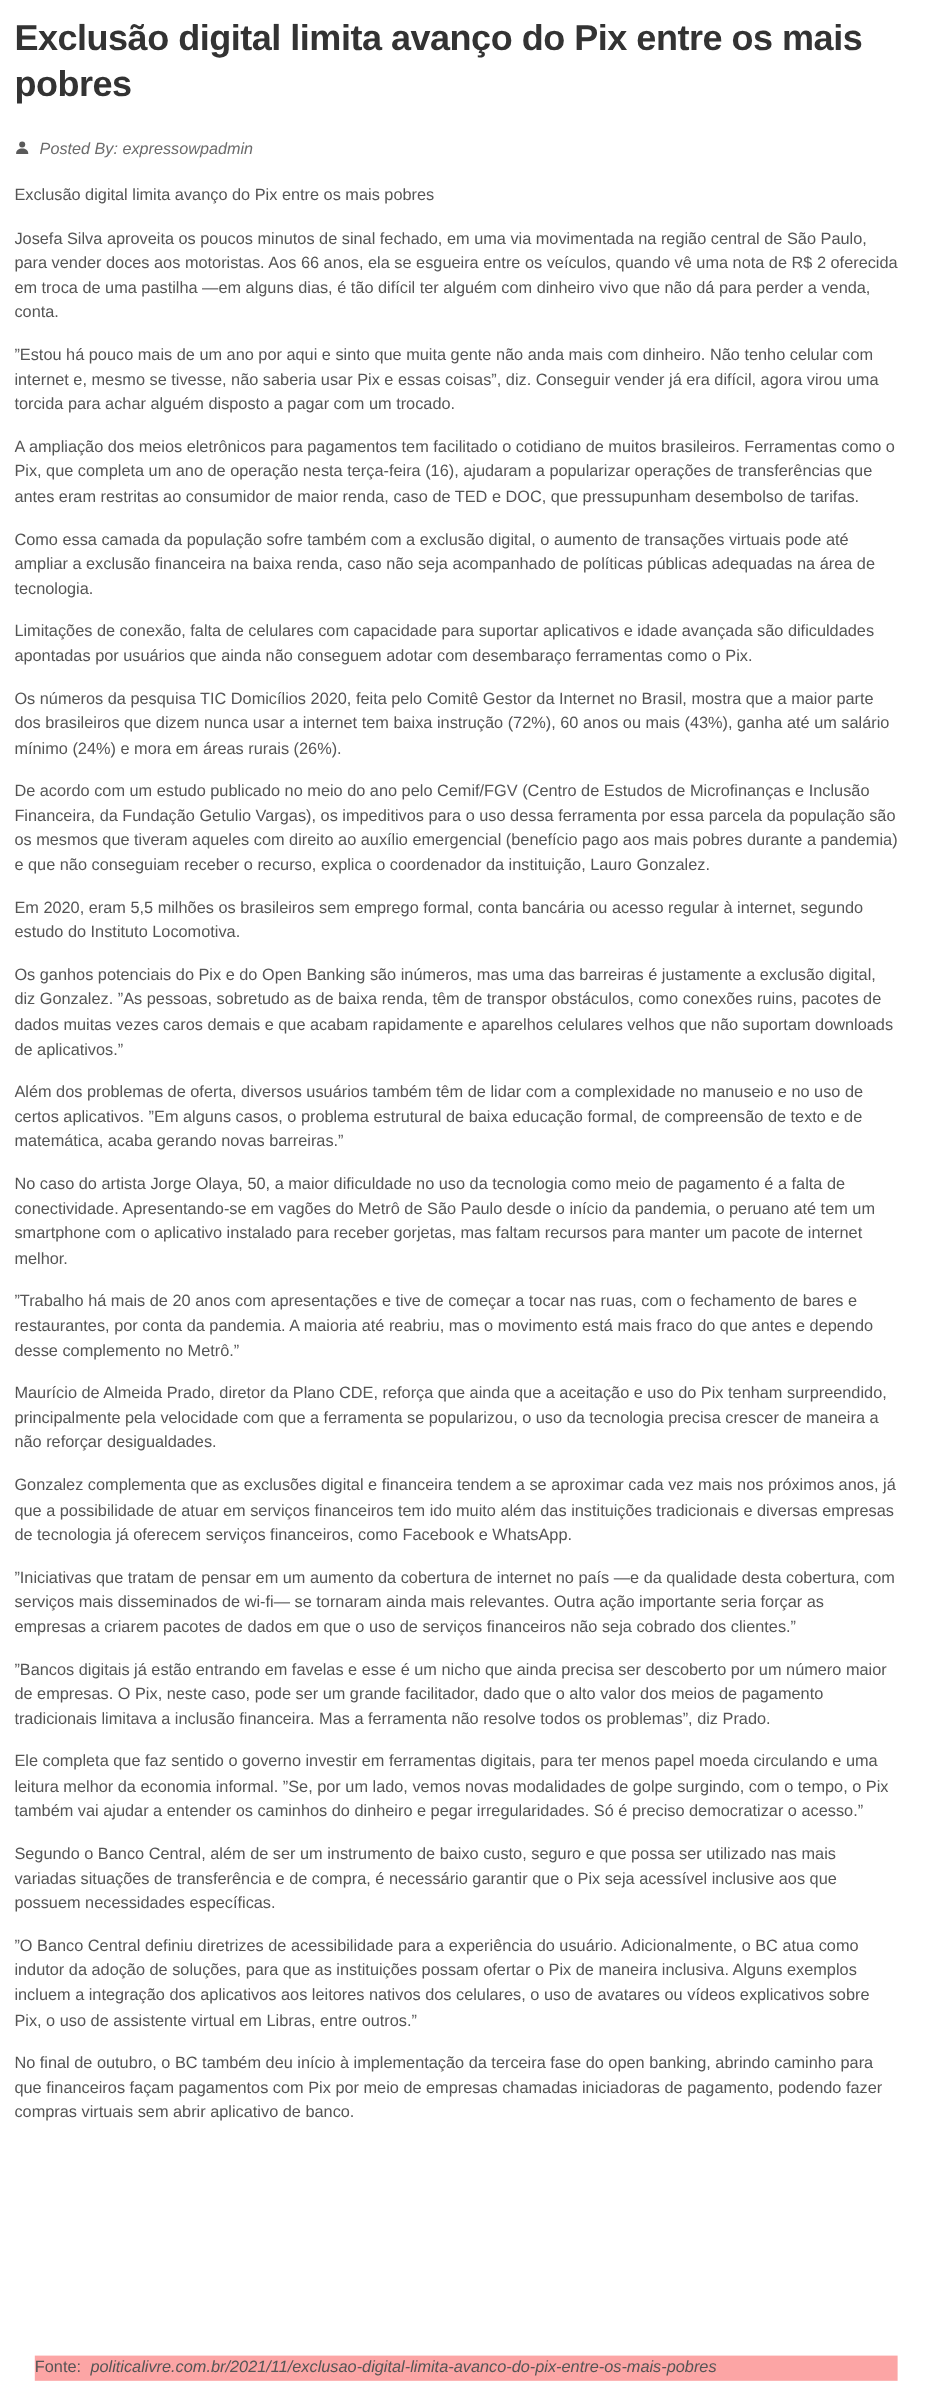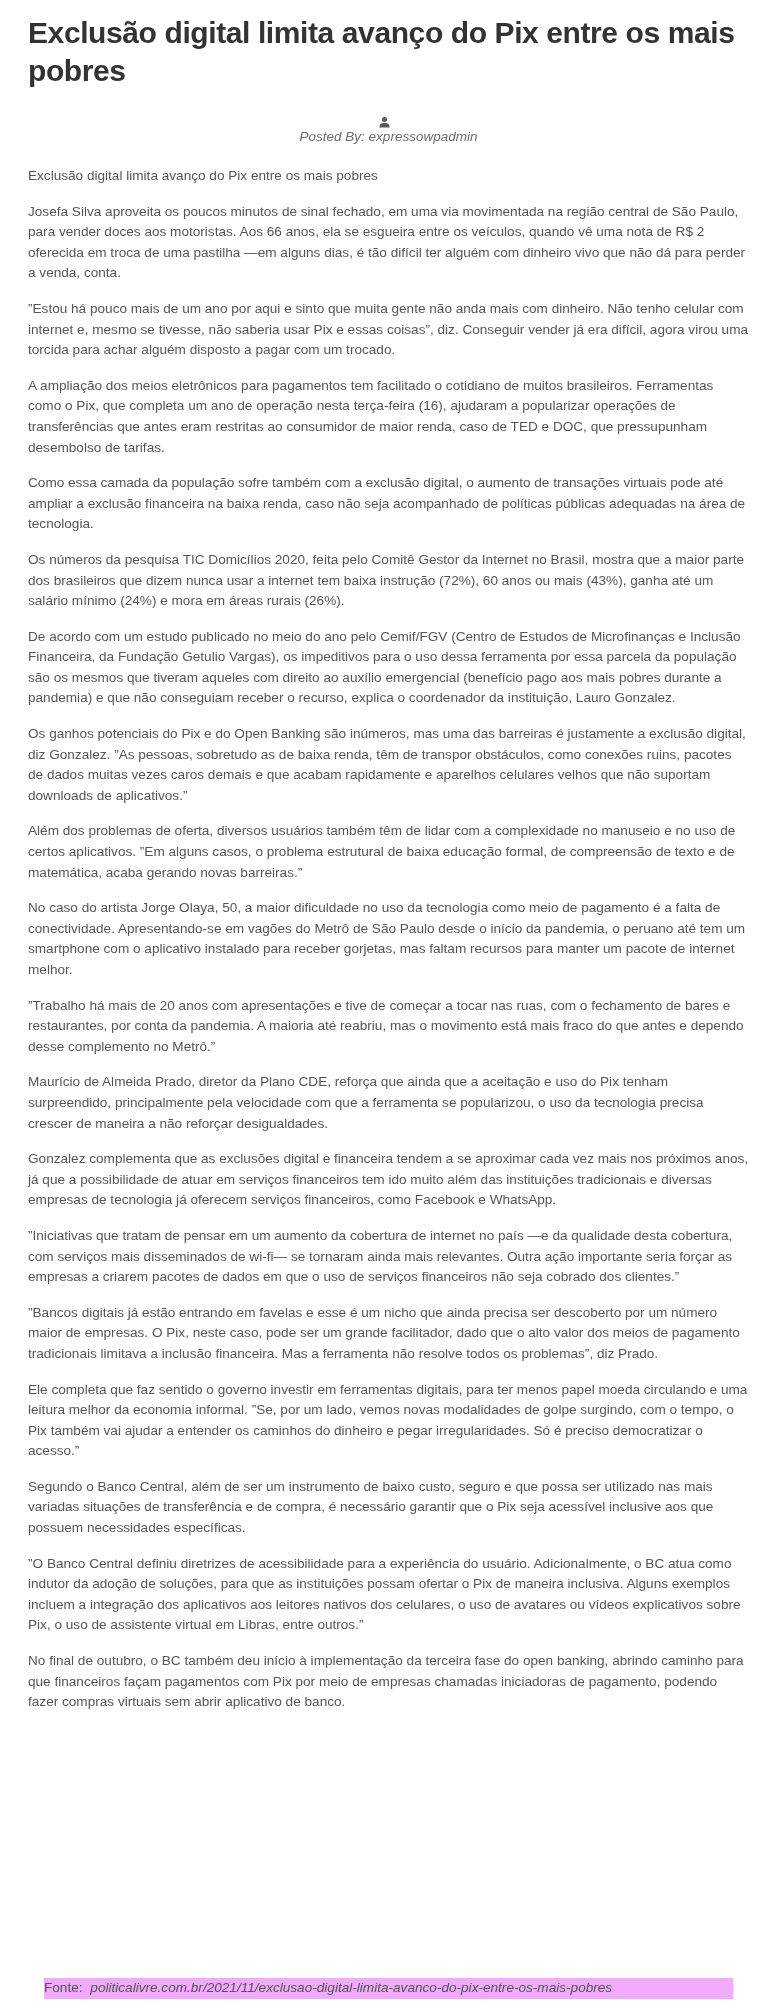--- a/index.html
+++ b/index.html
@@ -9,38 +9,37 @@
     height: 2002px;
     overflow: hidden;
     background: #ffffff;
     font-family: "Liberation Sans", sans-serif;
     position: relative;
   }
   .page {
     position: relative;
     width: 777px;
     height: 2002px;
-    padding: 8px 28px 0 28px;
+    padding: 8px 28px 0 12px;
   }
   .title {
     margin: 6px 0 0 0;
     font-size: 30px;
     line-height: 38px;
     font-weight: 700;
     letter-spacing: -0.4px;
     color: #333333;
   }
   .byline {
     margin-top: 26px;
     display: flex;
     align-items: center;
     font-size: 13.5px;
     font-style: italic;
     color: #6b6b6b;
-    flex-direction: column;
   }
   .byline .icon {
     display: inline-flex;
     margin-right: 8px;
     flex: none;
   }
   .article {
     margin-top: 22px;
     max-height: 1800px;
     overflow: hidden;
@@ -49,25 +48,25 @@
     margin: 0 0 15px 0;
     font-size: 13.6px;
     line-height: 20.6px;
     color: #555555;
   }
   .source {
     position: absolute;
     left: 28px;
     right: 28px;
     top: 1962px;
-    margin: 16px;
+    margin: 1px;
     font-size: 13.6px;
     line-height: 20.6px;
     color: #555555;
-    background: #f0abfc;
+    background: #fca5a5;
   }
   .source .url {
     font-style: italic;
     margin-left: 4px;
   }
 </style>
 </head>
 <body>
 
 <div class="page">
@@ -83,22 +82,24 @@
     </span>
     <span>Posted By: expressowpadmin</span>
   </div>
 
   <div class="article">
       <p>Exclusão digital limita avanço do Pix entre os mais pobres</p>
       <p>Josefa Silva aproveita os poucos minutos de sinal fechado, em uma via movimentada na região central de São Paulo, para vender doces aos motoristas. Aos 66 anos, ela se esgueira entre os veículos, quando vê uma nota de R$ 2 oferecida em troca de uma pastilha —em alguns dias, é tão difícil ter alguém com dinheiro vivo que não dá para perder a venda, conta.</p>
       <p>”Estou há pouco mais de um ano por aqui e sinto que muita gente não anda mais com dinheiro. Não tenho celular com internet e, mesmo se tivesse, não saberia usar Pix e essas coisas”, diz. Conseguir vender já era difícil, agora virou uma torcida para achar alguém disposto a pagar com um trocado.</p>
       <p>A ampliação dos meios eletrônicos para pagamentos tem facilitado o cotidiano de muitos brasileiros. Ferramentas como o Pix, que completa um ano de operação nesta terça-feira (16), ajudaram a popularizar operações de transferências que antes eram restritas ao consumidor de maior renda, caso de TED e DOC, que pressupunham desembolso de tarifas.</p>
       <p>Como essa camada da população sofre também com a exclusão digital, o aumento de transações virtuais pode até ampliar a exclusão financeira na baixa renda, caso não seja acompanhado de políticas públicas adequadas na área de tecnologia.</p>
+      <p>Limitações de conexão, falta de celulares com capacidade para suportar aplicativos e idade avançada são dificuldades apontadas por usuários que ainda não conseguem adotar com desembaraço ferramentas como o Pix.</p>
       <p>Os números da pesquisa TIC Domicílios 2020, feita pelo Comitê Gestor da Internet no Brasil, mostra que a maior parte dos brasileiros que dizem nunca usar a internet tem baixa instrução (72%), 60 anos ou mais (43%), ganha até um salário mínimo (24%) e mora em áreas rurais (26%).</p>
       <p>De acordo com um estudo publicado no meio do ano pelo Cemif/FGV (Centro de Estudos de Microfinanças e Inclusão Financeira, da Fundação Getulio Vargas), os impeditivos para o uso dessa ferramenta por essa parcela da população são os mesmos que tiveram aqueles com direito ao auxílio emergencial (benefício pago aos mais pobres durante a pandemia) e que não conseguiam receber o recurso, explica o coordenador da instituição, Lauro Gonzalez.</p>
+      <p>Em 2020, eram 5,5 milhões os brasileiros sem emprego formal, conta bancária ou acesso regular à internet, segundo estudo do Instituto Locomotiva.</p>
       <p>Os ganhos potenciais do Pix e do Open Banking são inúmeros, mas uma das barreiras é justamente a exclusão digital, diz Gonzalez. ”As pessoas, sobretudo as de baixa renda, têm de transpor obstáculos, como conexões ruins, pacotes de dados muitas vezes caros demais e que acabam rapidamente e aparelhos celulares velhos que não suportam downloads de aplicativos.”</p>
       <p>Além dos problemas de oferta, diversos usuários também têm de lidar com a complexidade no manuseio e no uso de certos aplicativos. ”Em alguns casos, o problema estrutural de baixa educação formal, de compreensão de texto e de matemática, acaba gerando novas barreiras.”</p>
       <p>No caso do artista Jorge Olaya, 50, a maior dificuldade no uso da tecnologia como meio de pagamento é a falta de conectividade. Apresentando-se em vagões do Metrô de São Paulo desde o início da pandemia, o peruano até tem um smartphone com o aplicativo instalado para receber gorjetas, mas faltam recursos para manter um pacote de internet melhor.</p>
       <p>”Trabalho há mais de 20 anos com apresentações e tive de começar a tocar nas ruas, com o fechamento de bares e restaurantes, por conta da pandemia. A maioria até reabriu, mas o movimento está mais fraco do que antes e dependo desse complemento no Metrô.”</p>
       <p>Maurício de Almeida Prado, diretor da Plano CDE, reforça que ainda que a aceitação e uso do Pix tenham surpreendido, principalmente pela velocidade com que a ferramenta se popularizou, o uso da tecnologia precisa crescer de maneira a não reforçar desigualdades.</p>
       <p>Gonzalez complementa que as exclusões digital e financeira tendem a se aproximar cada vez mais nos próximos anos, já que a possibilidade de atuar em serviços financeiros tem ido muito além das instituições tradicionais e diversas empresas de tecnologia já oferecem serviços financeiros, como Facebook e WhatsApp.</p>
       <p>”Iniciativas que tratam de pensar em um aumento da cobertura de internet no país —e da qualidade desta cobertura, com serviços mais disseminados de wi-fi— se tornaram ainda mais relevantes. Outra ação importante seria forçar as empresas a criarem pacotes de dados em que o uso de serviços financeiros não seja cobrado dos clientes.”</p>
       <p>”Bancos digitais já estão entrando em favelas e esse é um nicho que ainda precisa ser descoberto por um número maior de empresas. O Pix, neste caso, pode ser um grande facilitador, dado que o alto valor dos meios de pagamento tradicionais limitava a inclusão financeira. Mas a ferramenta não resolve todos os problemas”, diz Prado.</p>
       <p>Ele completa que faz sentido o governo investir em ferramentas digitais, para ter menos papel moeda circulando e uma leitura melhor da economia informal. ”Se, por um lado, vemos novas modalidades de golpe surgindo, com o tempo, o Pix também vai ajudar a entender os caminhos do dinheiro e pegar irregularidades. Só é preciso democratizar o acesso.”</p>
       <p>Segundo o Banco Central, além de ser um instrumento de baixo custo, seguro e que possa ser utilizado nas mais variadas situações de transferência e de compra, é necessário garantir que o Pix seja acessível inclusive aos que possuem necessidades específicas.</p>

